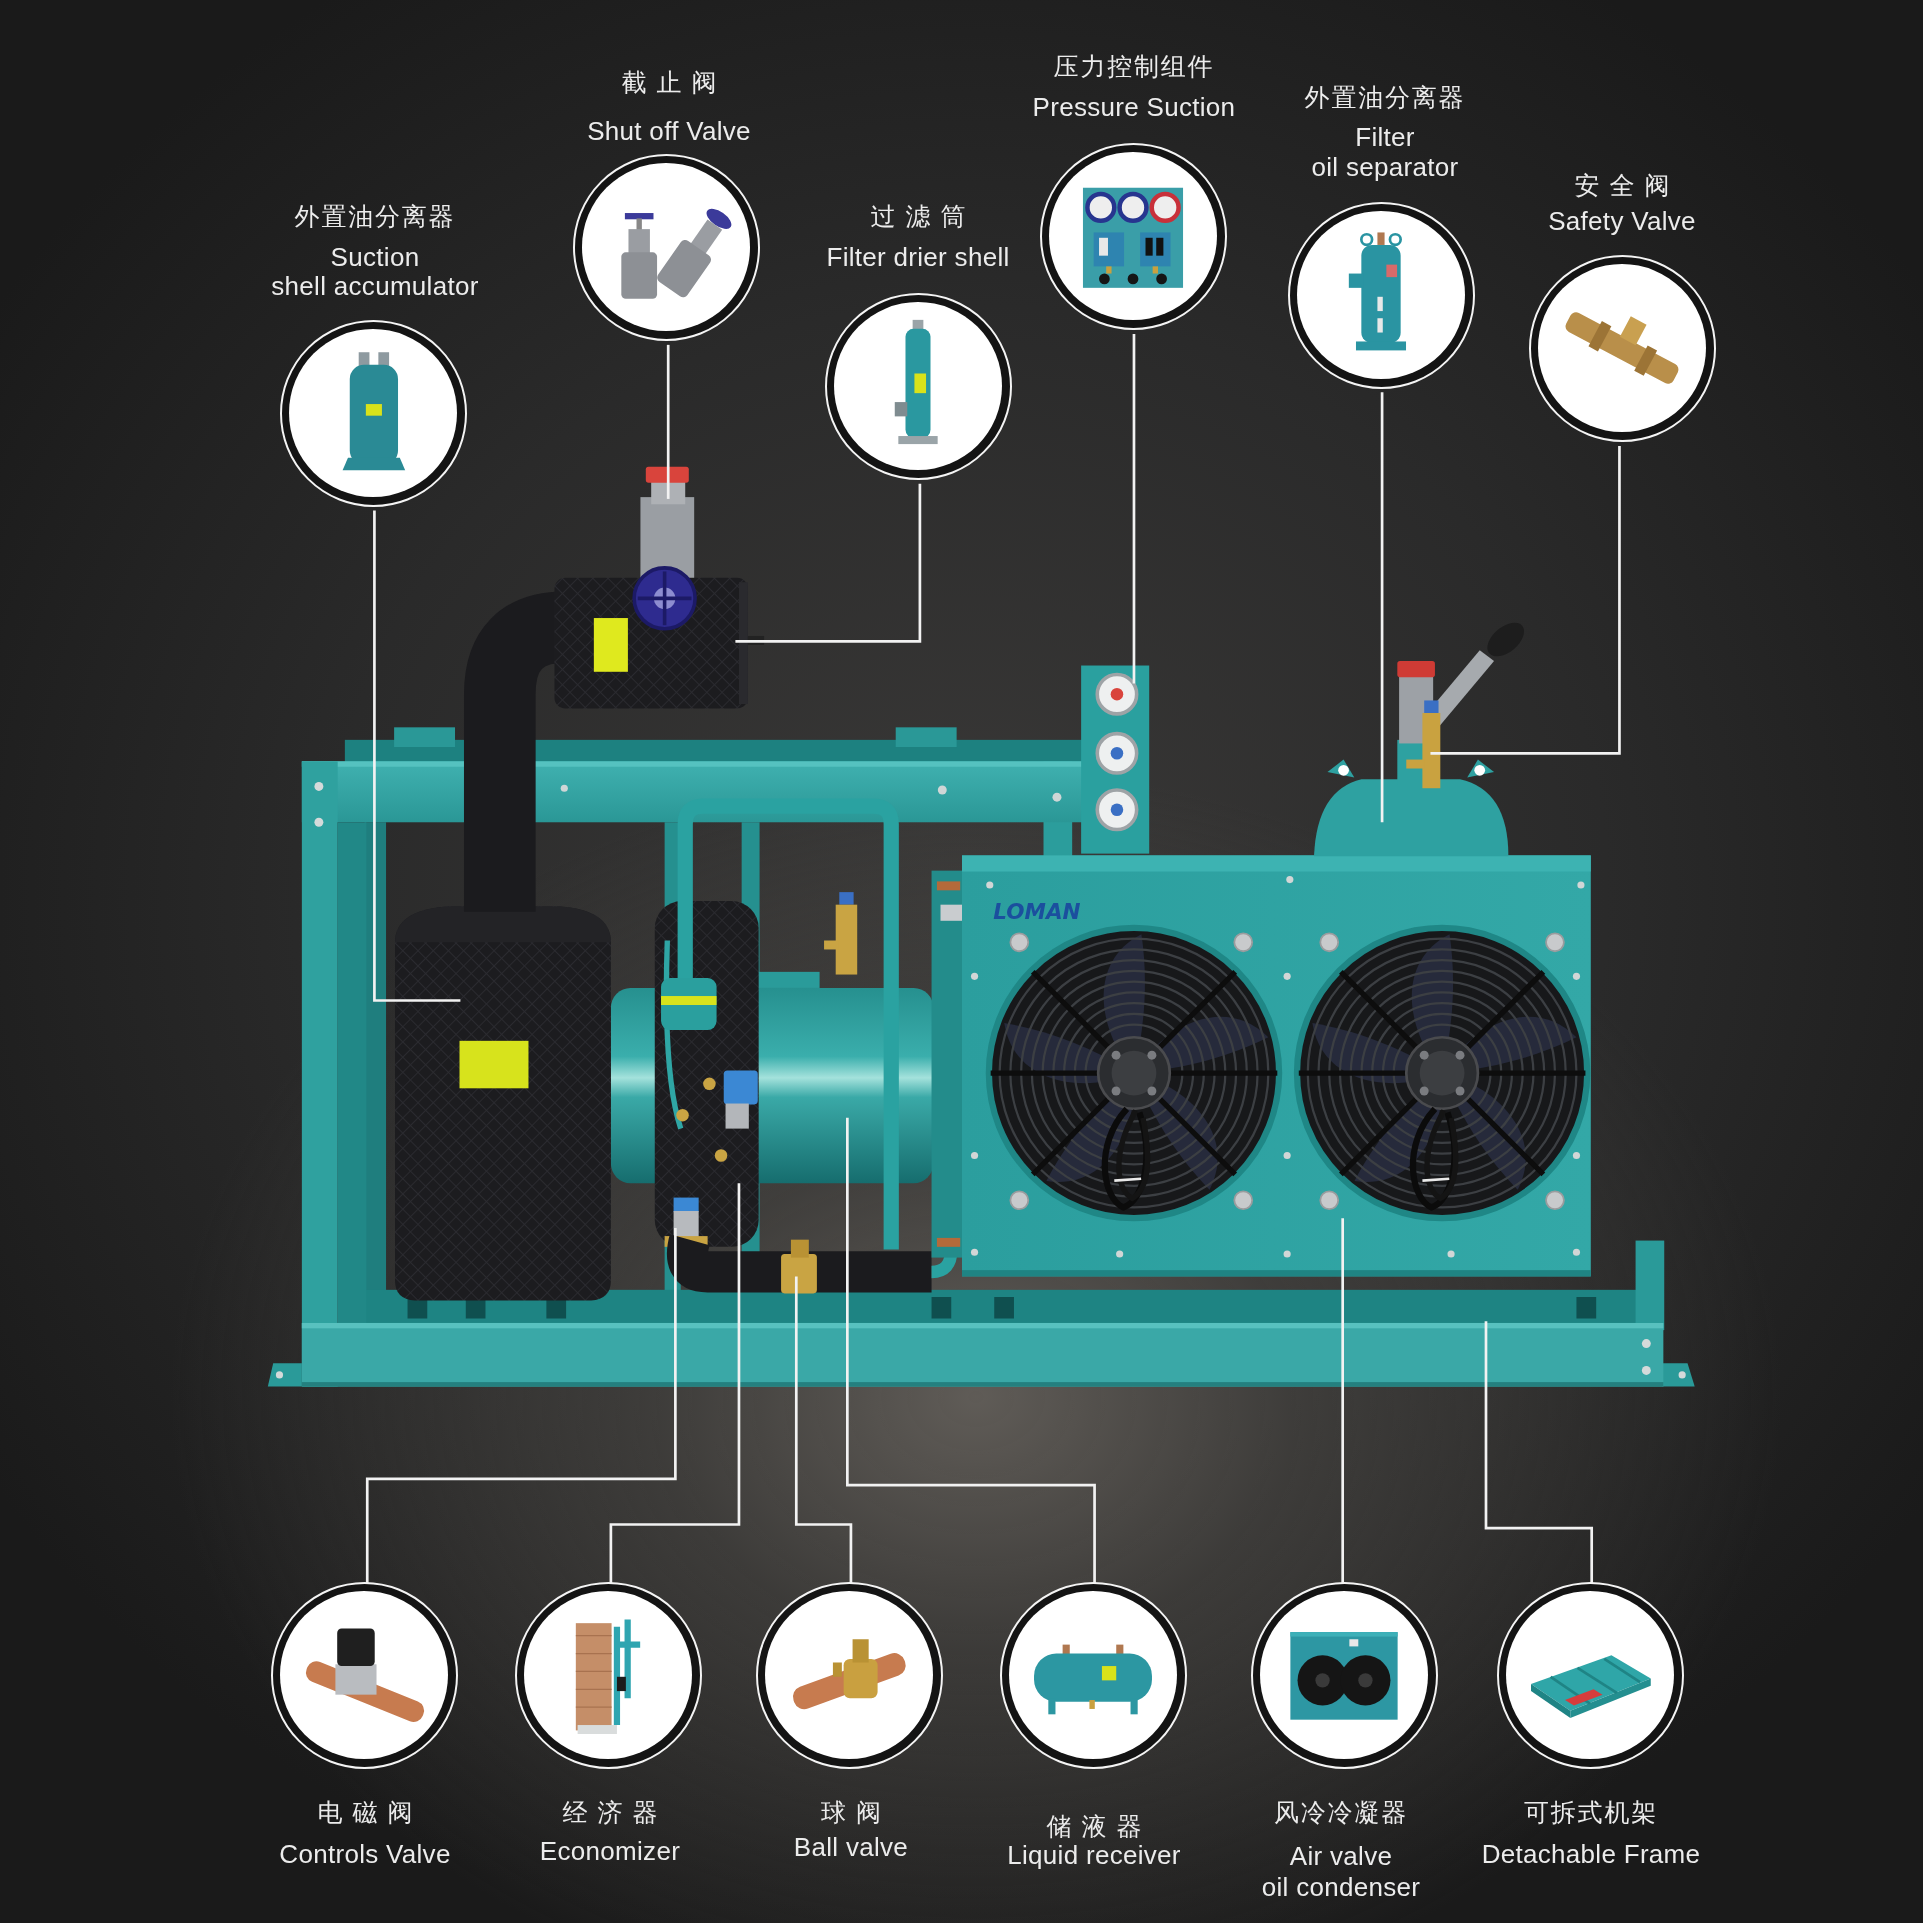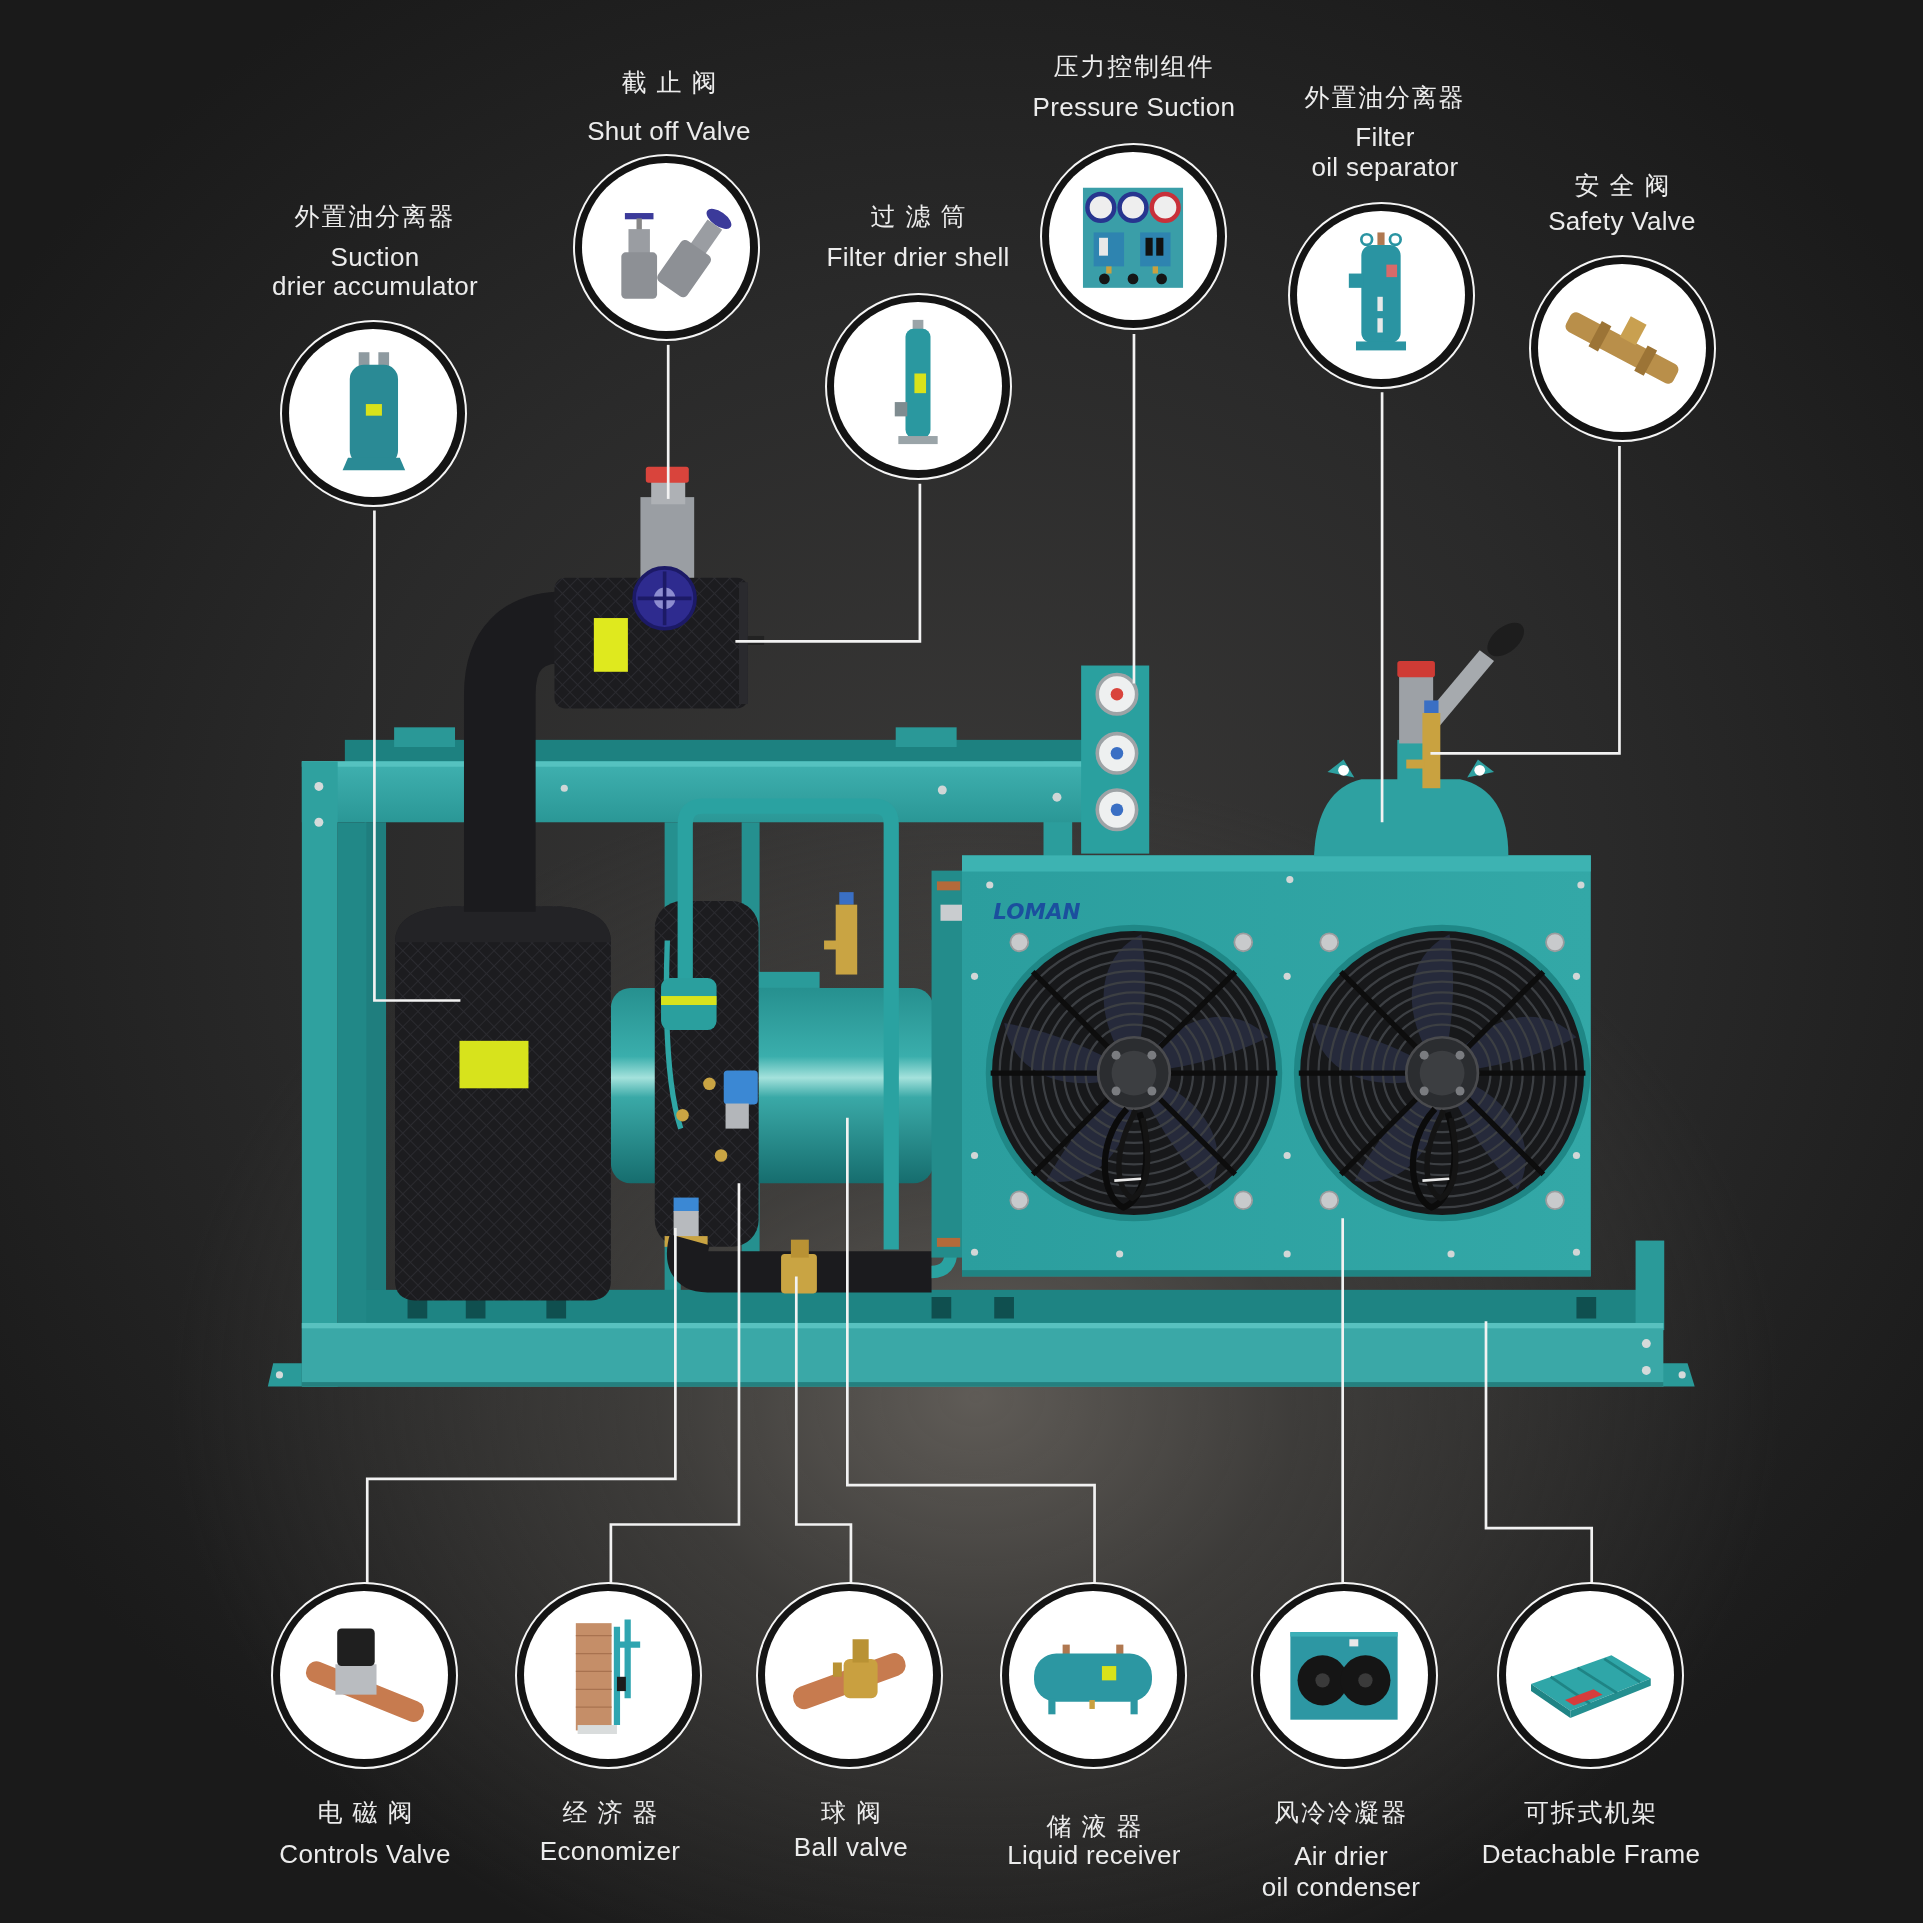--- a/index.html
+++ b/index.html
@@ -295,21 +295,21 @@
     <path d="M889 1425 V1702 H950 V1769"></path>
     <path d="M946 1248 V1658 H1222 V1769"></path>
     <path d="M1499 1360 V1769"></path>
     <path d="M1659 1475 V1706 H1777 V1769"></path>
   </g>
 </svg>
 
 <div class="callout" style="left:375px;top:0">
   <div class="lbl zh" style="top:202px">外置油分离器</div>
   <div class="lbl" style="top:242px">Suction</div>
-  <div class="lbl" style="top:271px">drier accumulator</div>
+  <div class="lbl" style="top:271px">shell accumulator</div>
   <div class="ring" style="left:-95px;top:320px">
     <div class="disk">
         <svg viewBox="0 0 188 188">
       <rect x="78" y="26" width="12" height="18" fill="#8e9aa0"></rect>
           <rect x="100" y="26" width="12" height="18" fill="#8e9aa0"></rect>
       <rect x="68" y="40" width="54" height="112" rx="16" fill="#2a8a95"></rect>
       <rect x="86" y="84" width="18" height="13" fill="#d9e21a"></rect>
       <polygon points="60,158 130,158 124,144 66,144" fill="#2a8a95"></polygon>
     </svg>
       </div>
@@ -496,21 +496,21 @@
       <rect x="34" y="46" width="120" height="5" fill="#3db0b8"></rect>
       <circle cx="70" cy="100" r="28" fill="#151515"></circle>
           <circle cx="118" cy="100" r="28" fill="#151515"></circle>
       <circle cx="70" cy="100" r="8" fill="#3a3a3a"></circle>
           <circle cx="118" cy="100" r="8" fill="#3a3a3a"></circle>
       <rect x="100" y="54" width="10" height="8" fill="#e8e8e8"></rect>
     </svg>
       </div>
   </div>
   <div class="lbl zh" style="top:1798px">风冷冷凝器</div>
-  <div class="lbl" style="top:1841px">Air drier</div>
+  <div class="lbl" style="top:1841px">Air valve</div>
   <div class="lbl" style="top:1872px">oil condenser</div>
 </div>
 
 <div class="callout" style="left:1591px;top:0">
   <div class="ring" style="left:-94px;top:1582px">
     <div class="disk">
         <svg viewBox="0 0 188 188">
       <polygon points="28,104 118,72 162,98 72,134" fill="#2fa6a8"></polygon>
       <polygon points="28,104 72,134 72,142 28,112" fill="#1f8485"></polygon>
       <polygon points="72,134 162,98 162,106 72,142" fill="#248f90"></polygon>

